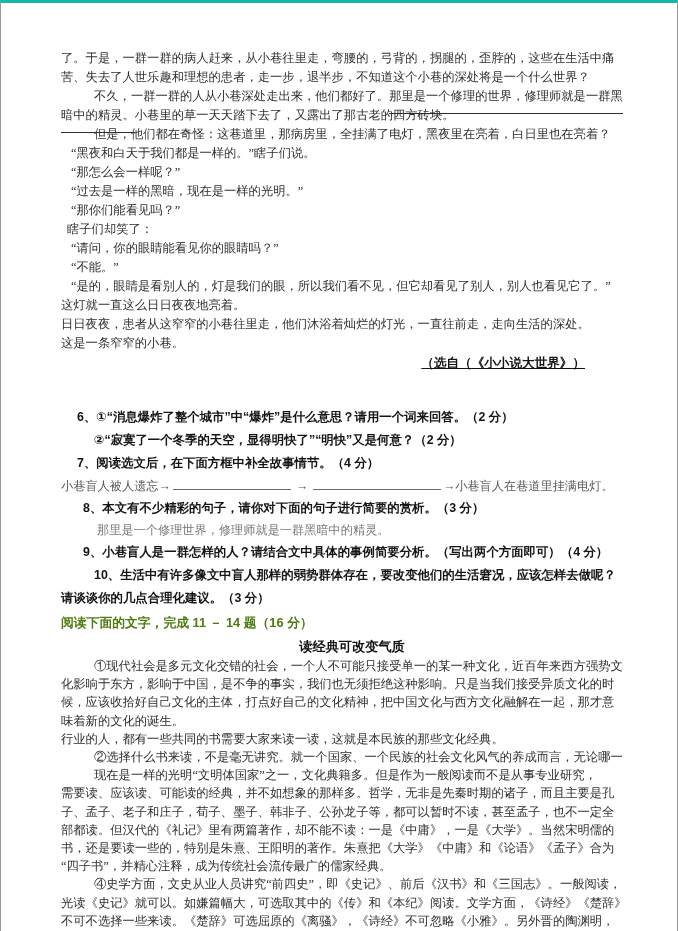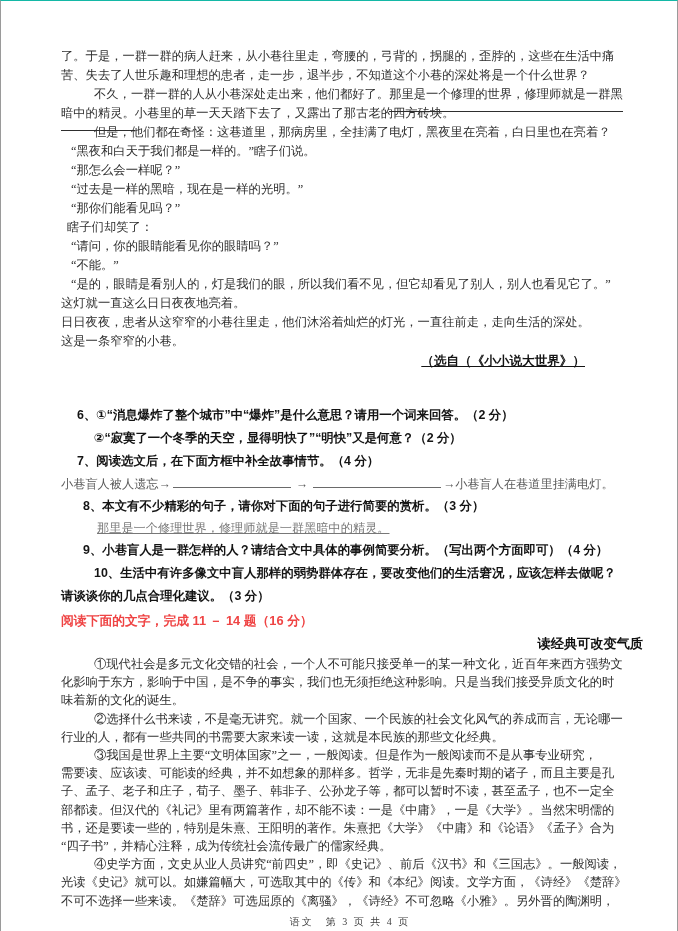--- a/index.html
+++ b/index.html
@@ -3,21 +3,21 @@
 <meta charset="utf-8">
 <style>
   html,body{margin:0;padding:0;background:#e8e8e8;}
   .page{
     position:relative;
     width:678px;height:931px;
     margin:0 auto;
     background:#ffffff;
     border-left:1px solid #9a9a9a;
     border-right:1px solid #9a9a9a;
-    border-top:1px solid #14b8a6;
+    border-top:3px solid #14b8a6;
     box-sizing:border-box;
     padding:46px 38px 0 60px;
     overflow:hidden;
   }
   .content{width:582px;}
   .line{display:block;}
   .body{
     font-family:"Liberation Serif","DejaVu Serif",serif;
     font-size:12.3px;line-height:19px;color:#2e2e2e;
     white-space:nowrap;
@@ -40,26 +40,26 @@
     font-family:"Liberation Serif","DejaVu Serif",serif;
     font-size:12.2px;line-height:22px;color:#5a5a5a;white-space:nowrap;
   }
   .source{
     font-family:"Liberation Sans","DejaVu Sans",sans-serif;
     font-weight:bold;font-size:12.6px;line-height:21px;color:#141414;
     text-align:right;padding-right:58px;text-decoration:underline;
   }
   .section{
     font-family:"Liberation Sans","DejaVu Sans",sans-serif;
-    font-weight:bold;font-size:12.8px;line-height:26px;color:#ef4444;
+    font-weight:bold;font-size:12.8px;line-height:26px;color:#4d7c0f;
   }
   .title{
-    font-family:Liberation Mono, monospace;
+    font-family:Liberation Serif, serif;
     font-weight:bold;font-size:13.2px;line-height:21px;color:#111;
-    text-align:right;
+    text-align:center;
   }
   .u{border-bottom:1px solid #2e2e2e;padding-bottom:10px;}
   .blank{
     display:inline-block;height:12px;vertical-align:baseline;
     border-bottom:1px solid #6a6a6a;margin:0 2px;
   }
   .footer{
     font-family:"Liberation Serif","DejaVu Serif",serif;
     font-size:10px;color:#3f3f3f;text-align:center;
     letter-spacing:2px;margin-top:5px;
@@ -85,32 +85,33 @@
       <div class="line body" style="padding-left: 10px;">“是的，眼睛是看别人的，灯是我们的眼，所以我们看不见，但它却看见了别人，别人也看见它了。”</div>
       <div class="line body">这灯就一直这么日日夜夜地亮着。</div>
       <div class="line body">日日夜夜，患者从这窄窄的小巷往里走，他们沐浴着灿烂的灯光，一直往前走，走向生活的深处。</div>
       <div class="line body">这是一条窄窄的小巷。</div>
       <div class="line source">（选自（《小小说大世界》）</div>
       <div class="line q" style="padding-left: 16px; margin-top: 32px;">6、①“消息爆炸了整个城市”中“爆炸”是什么意思？请用一个词来回答。（2 分）</div>
       <div class="line q" style="padding-left: 33px;">②“寂寞了一个冬季的天空，显得明快了”“明快”又是何意？（2 分）</div>
       <div class="line q" style="padding-left: 16px;">7、阅读选文后，在下面方框中补全故事情节。（4 分）</div>
       <div class="line flow"><span>小巷盲人被人遗忘→</span><span class="blank" style="width: 118px;"></span><span> → </span><span class="blank" style="width: 128px;"></span><span>→小巷盲人在巷道里挂满电灯。</span></div>
       <div class="line q" style="padding-left: 22px;">8、本文有不少精彩的句子，请你对下面的句子进行简要的赏析。（3 分）</div>
-      <div class="line quote" style="padding-left: 36px; text-decoration: underline;">那里是一个修理世界，修理师就是一群黑暗中的精灵。</div>
+      <div class="line quote" style="padding-left: 36px;">那里是一个修理世界，修理师就是一群黑暗中的精灵。</div>
       <div class="line q" style="padding-left: 22px;">9、小巷盲人是一群怎样的人？请结合文中具体的事例简要分析。（写出两个方面即可）（4 分）</div>
       <div class="line q" style="padding-left: 33px;">10、生活中有许多像文中盲人那样的弱势群体存在，要改变他们的生活窘况，应该怎样去做呢？</div>
       <div class="line q">请谈谈你的几点合理化建议。（3 分）</div>
       <div class="line section">阅读下面的文字，完成 11 － 14 题（16 分）</div>
       <div class="line title">读经典可改变气质</div>
       <div class="line essay" style="padding-left: 33px;">①现代社会是多元文化交错的社会，一个人不可能只接受单一的某一种文化，近百年来西方强势文</div>
       <div class="line essay">化影响于东方，影响于中国，是不争的事实，我们也无须拒绝这种影响。只是当我们接受异质文化的时</div>
+      <div class="line essay">候，应该收拾好自己文化的主体，打点好自己的文化精神，把中国文化与西方文化融解在一起，那才意</div>
       <div class="line essay">味着新的文化的诞生。</div>
+      <div class="line essay">行业的人，都有一些共同的书需要大家来读一读，这就是本民族的那些文化经典。</div>
       <div class="line essay" style="padding-left: 33px;">②选择什么书来读，不是毫无讲究。就一个国家、一个民族的社会文化风气的养成而言，无论哪一</div>
-      <div class="line essay">行业的人，都有一些共同的书需要大家来读一读，这就是本民族的那些文化经典。</div>
-      <div class="line essay" style="padding-left: 33px;">③我国是世界上主要“文明体国家”之一，一般阅读。但是作为一般阅读而不是从事专业研究，</div>
+      <div class="line essay" style="padding-left: 33px;">现在是一样的光明“文明体国家”之一，文化典籍多。但是作为一般阅读而不是从事专业研究，</div>
       <div class="line essay">需要读、应该读、可能读的经典，并不如想象的那样多。哲学，无非是先秦时期的诸子，而且主要是孔</div>
       <div class="line essay">子、孟子、老子和庄子，荀子、墨子、韩非子、公孙龙子等，都可以暂时不读，甚至孟子，也不一定全</div>
       <div class="line essay">部都读。但汉代的《礼记》里有两篇著作，却不能不读：一是《中庸》，一是《大学》。当然宋明儒的</div>
       <div class="line essay">书，还是要读一些的，特别是朱熹、王阳明的著作。朱熹把《大学》《中庸》和《论语》《孟子》合为</div>
       <div class="line essay">“四子书”，并精心注释，成为传统社会流传最广的儒家经典。</div>
       <div class="line essay" style="padding-left: 33px;">④史学方面，文史从业人员讲究“前四史”，即《史记》、前后《汉书》和《三国志》。一般阅读，</div>
       <div class="line essay">光读《史记》就可以。如嫌篇幅大，可选取其中的《传》和《本纪》阅读。文学方面，《诗经》《楚辞》</div>
       <div class="line essay">不可不选择一些来读。《楚辞》可选屈原的《离骚》，《诗经》不可忽略《小雅》。另外晋的陶渊明，</div>
     </div>
   <div class="footer">语文　第 3 页 共 4 页</div>

